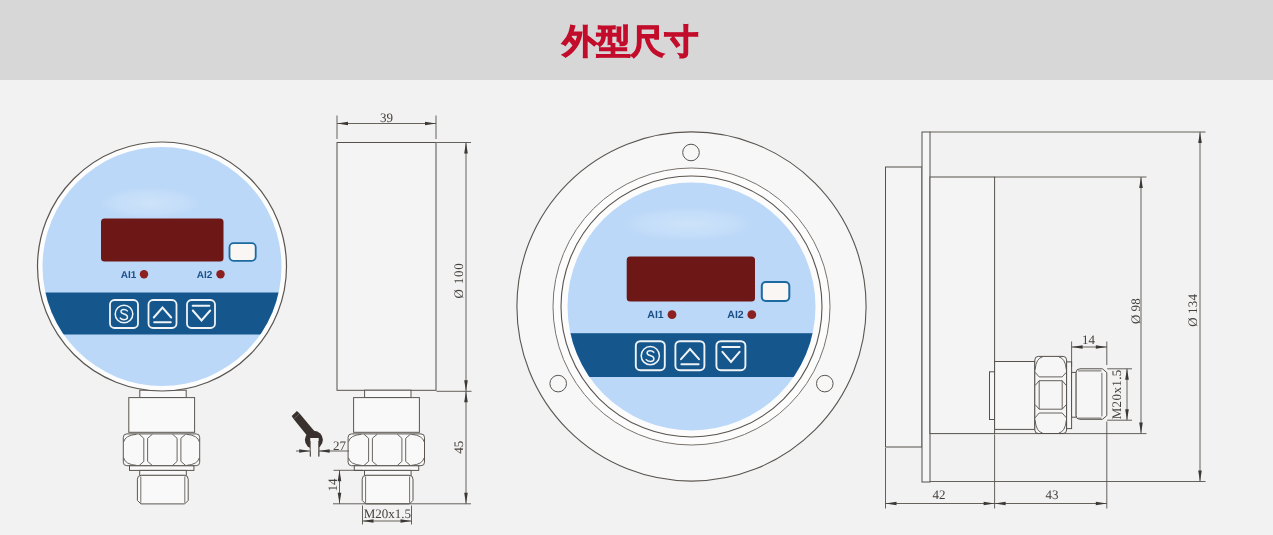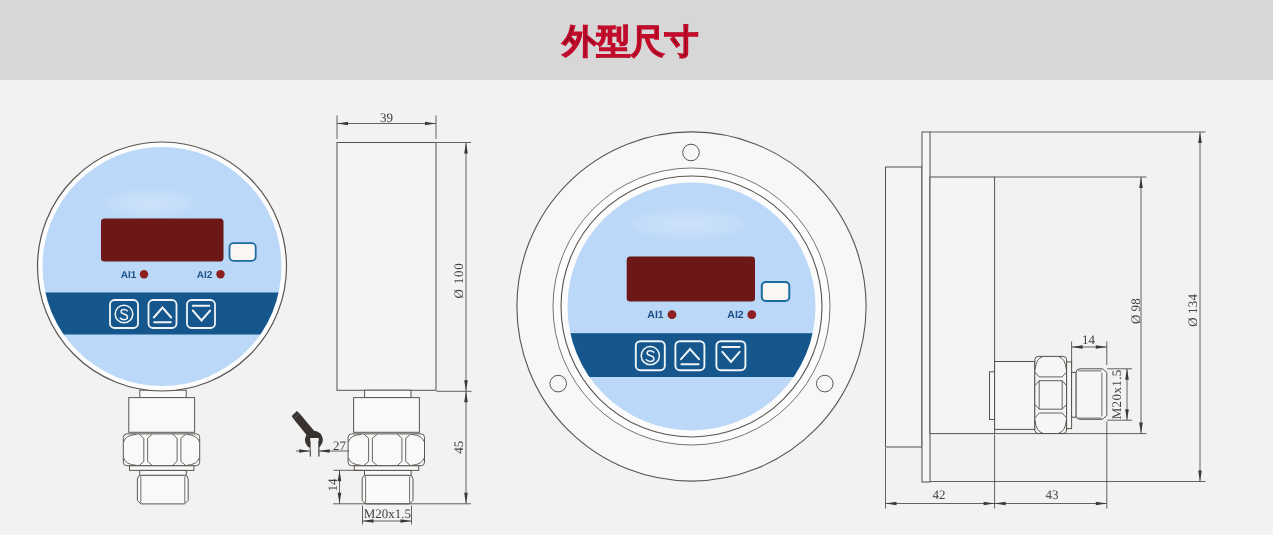--- a/index.html
+++ b/index.html
@@ -1,19 +1,19 @@
 <!DOCTYPE html>
 <html><head>
 <meta charset="utf-8">
 <style>
   html,body{margin:0;padding:0;}
   body{width:1273px;height:535px;background:#f2f2f2;font-family:"Liberation Sans",sans-serif;overflow:hidden;position:relative;}
   #hdr{position:absolute;left:0;top:0;width:1273px;height:80px;background:#d7d7d7;}
   #title{position:absolute;left:0;top:3px;width:1261px;height:80px;line-height:76px;text-align:center;
-         font-size:34px;font-weight:bold;color:#000000;letter-spacing:0px;-webkit-text-stroke:1.2px #c30b2b;}
+         font-size:34px;font-weight:bold;color:#b91c1c;letter-spacing:0px;-webkit-text-stroke:1.2px #c30b2b;}
   svg{position:absolute;left:0;top:0;transform:translateZ(0);} svg text{text-rendering:geometricPrecision;}
   .cad{font-family:"Liberation Serif",serif;font-size:13px;fill:#45413d;}
   .ai{font-family:"Liberation Sans",sans-serif;font-weight:bold;fill:#1c4f87;}
 </style>
 </head>
 <body>
 <div id="hdr"></div>
 <div id="title">外型尺寸</div>
 <svg width="1273" height="535" viewBox="0 0 1273 535">
 <defs>

